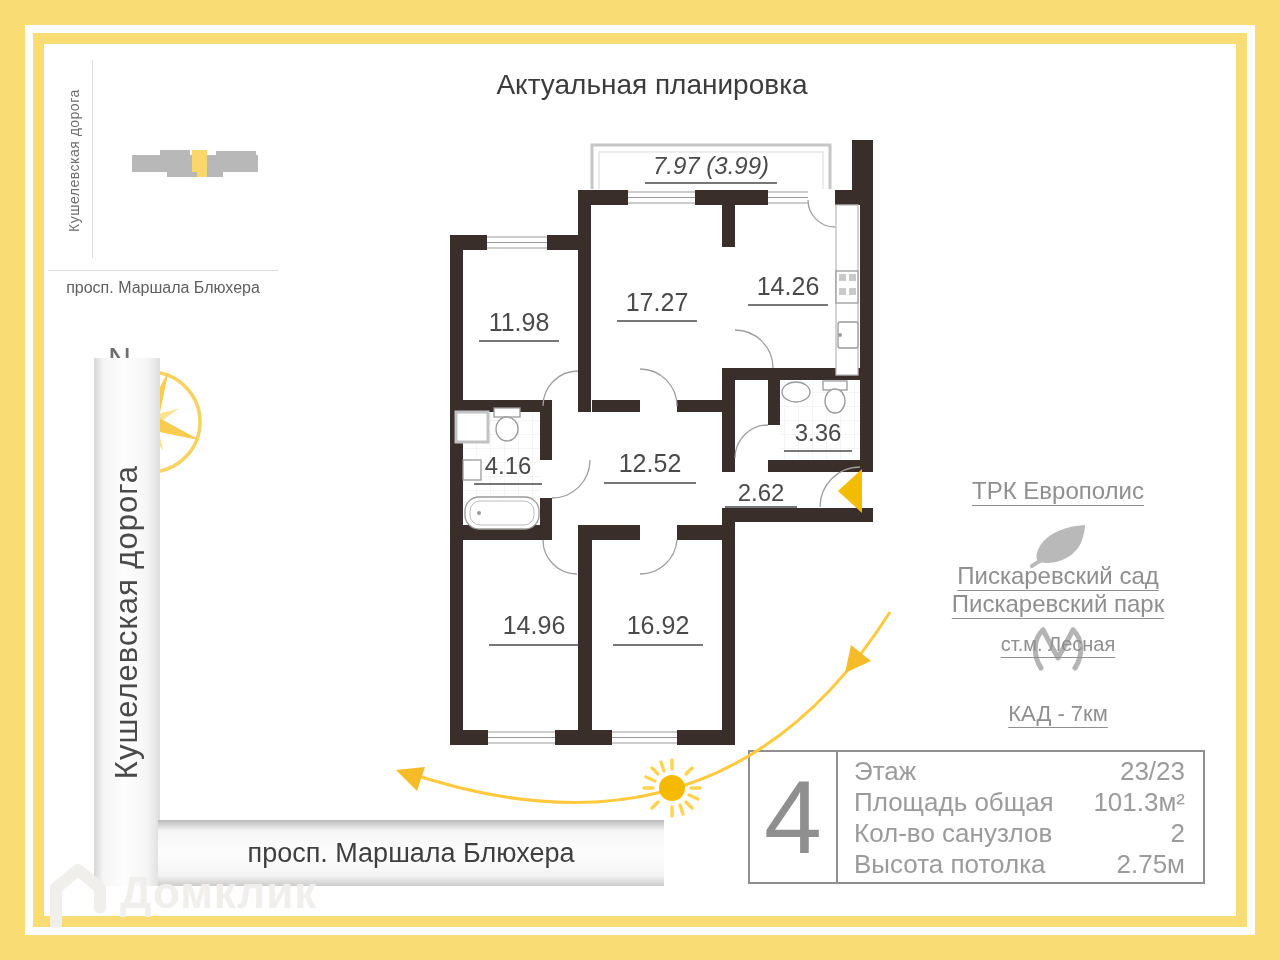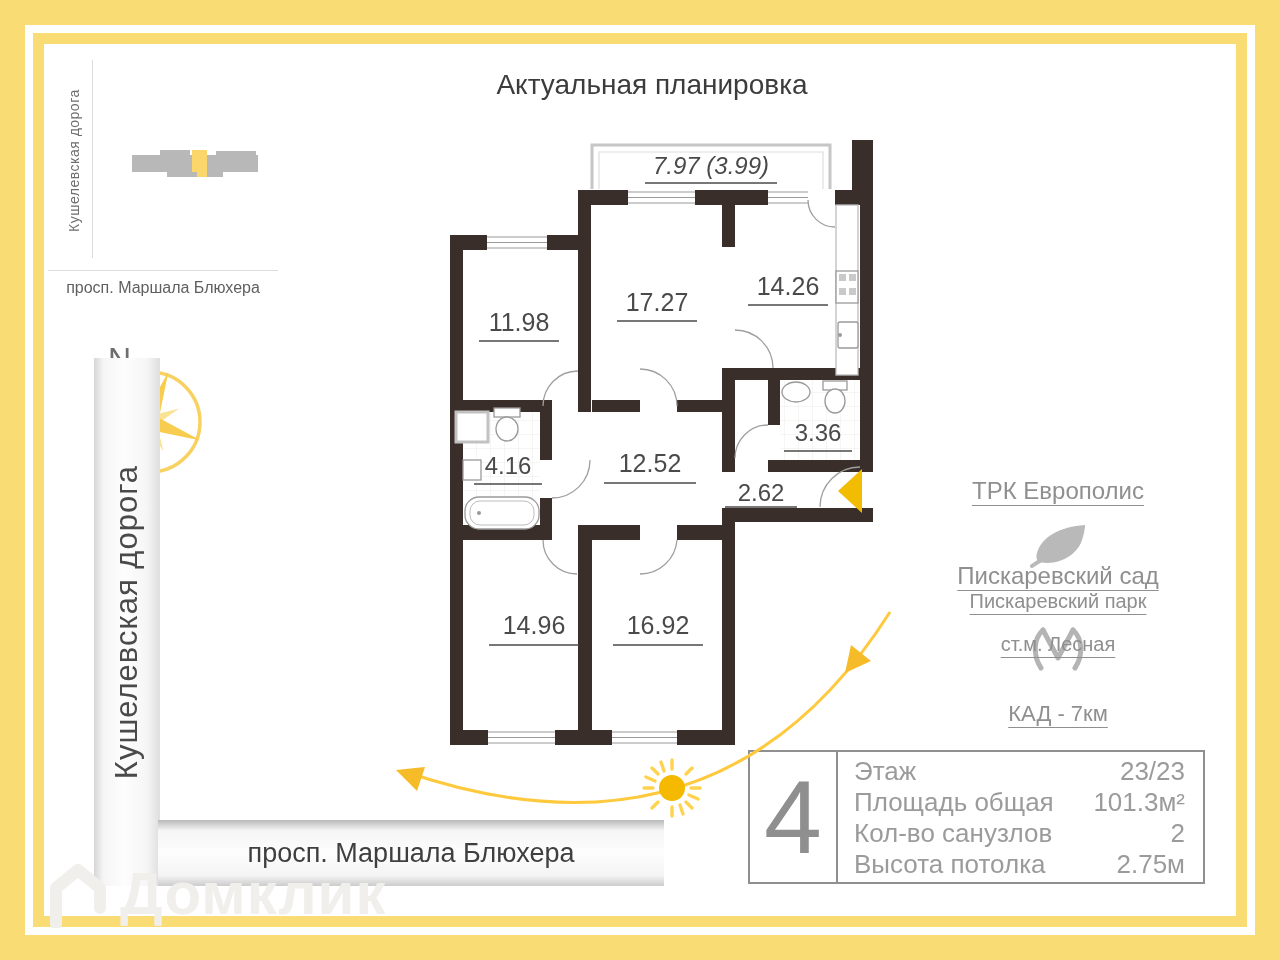--- a/index.html
+++ b/index.html
@@ -29,35 +29,35 @@
   .road-v span{writing-mode:vertical-rl;transform:rotate(180deg);font-size:31px;color:#4a4a4a;letter-spacing:1px;}
   .road-h{position:absolute;left:158px;top:820px;width:506px;height:66px;
     background:linear-gradient(to bottom,#b9b9b9 0%,#f5f5f5 16%,#fdfdfd 50%,#f4f4f4 84%,#cccccc 100%);
     display:flex;align-items:center;justify-content:center;}
   .road-h span{font-size:27px;color:#3f3f3f;}
   
   .landmarks{position:absolute;left:930px;top:0;width:256px;text-align:center;color:#8f8f8f;}
   .lm{position:absolute;left:0;width:256px;text-decoration:underline;text-underline-offset:6px;text-decoration-thickness:1px;}
   .lm1{top:477px;font-size:24px;}
   .lm2{top:562px;font-size:24px;}
-  .lm3{top:590px;font-size:20px;}
+  .lm3{top:590px;font-size:24px;}
   .lm4{top:633px;font-size:20px;}
   .lm5{top:701px;font-size:22px;}
   .leaf-wrap{position:absolute;left:100px;top:522px;}
   .metro-wrap{position:absolute;left:100px;top:624px;}
   
   .info-table{position:absolute;left:748px;top:750px;width:457px;height:134px;border:2px solid #8f8f8f;
     display:flex;background:#ffffff;box-sizing:border-box;}
   .info-big{width:86px;border-right:2px solid #8f8f8f;display:flex;align-items:center;justify-content:center;
     font-size:104px;color:#8f8f8f;line-height:1;}
   .info-rows{flex:1;display:flex;flex-direction:column;justify-content:space-evenly;padding:4px 18px 4px 16px;}
   .info-row{display:flex;justify-content:space-between;font-size:26px;color:#9b9b9b;}
   
   .watermark{position:absolute;left:44px;top:858px;display:flex;align-items:center;gap:12px;z-index:60;}
-  .watermark .wm-text{font-size:60px;font-weight:600;color:#f1efec;letter-spacing:1px;}
+  .watermark .wm-text{font-size:44px;font-weight:600;color:#f1efec;letter-spacing:1px;}
   .plan-svg{position:absolute;left:0;top:0;z-index:10;}
 </style>
 </head>
 <body>
 
 <div class="canvas">
 
   <div class="frame-outer"></div>
   <div class="frame-white"></div>
   <div class="frame-inner"></div>

